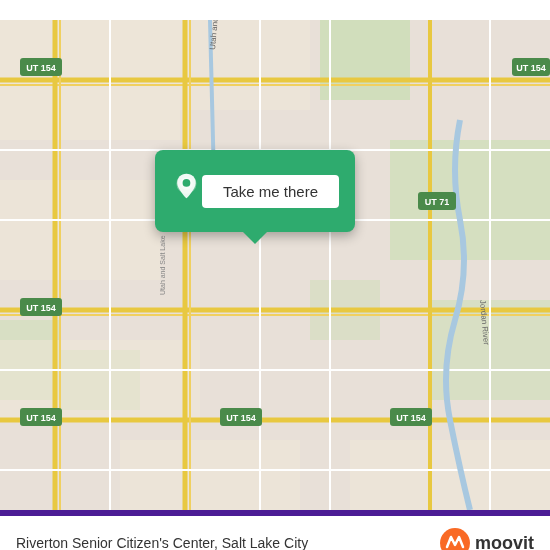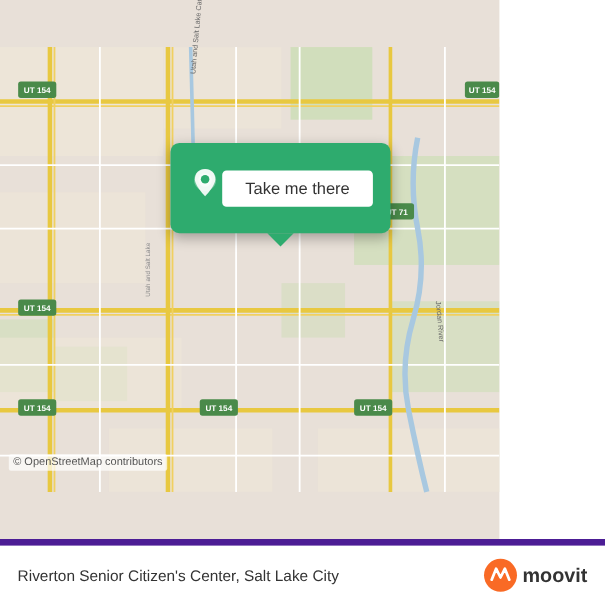--- a/index.html
+++ b/index.html
@@ -6,25 +6,26 @@
 
     body {
       width: 550px;
       height: 550px;
       overflow: hidden;
       font-family: Arial, sans-serif;
       position: relative;
     }
 
     #map-container {
-      width: 454px;
+      width: 550px;
       height: 490px;
       position: relative;
       overflow: hidden;
       background-color: #e8e0d8;
+      margin-top: 20px;
     }
 
     
     #info-bar {
       width: 550px;
       height: 60px;
       background: white;
       display: flex;
       align-items: center;
       justify-content: space-between;
@@ -207,21 +208,20 @@
     <svg class="pin-icon" viewBox="0 0 40 40" xmlns="http://www.w3.org/2000/svg">
       <circle cx="20" cy="17" r="13" fill="white" opacity="0.3"></circle>
       <circle cx="20" cy="17" r="8" fill="white" opacity="0.5"></circle>
       <path d="M20 4 C13 4 8 9 8 16 C8 24 20 36 20 36 C20 36 32 24 32 16 C32 9 27 4 20 4 Z" fill="white" opacity="0.9"></path>
       <circle cx="20" cy="16" r="5" fill="#2eab6e"></circle>
     </svg>
 
     <button id="take-me-there-btn">Take me there</button>
   </div>
 
-  <div id="copyright">© OpenStreetMap contributors</div>
 </div>
 
 <div id="info-bar">
   <span id="location-text">Riverton Senior Citizen's Center, Salt Lake City</span>
 
   <div id="moovit-logo">
 
     <svg class="moovit-icon" viewBox="0 0 32 32" xmlns="http://www.w3.org/2000/svg">
       <circle cx="16" cy="16" r="15" fill="#f96a25"></circle>
       <path d="M8 20 L12 10 L16 18 L20 10 L24 20" stroke="white" stroke-width="2.5" fill="none" stroke-linejoin="round" stroke-linecap="round"></path>

